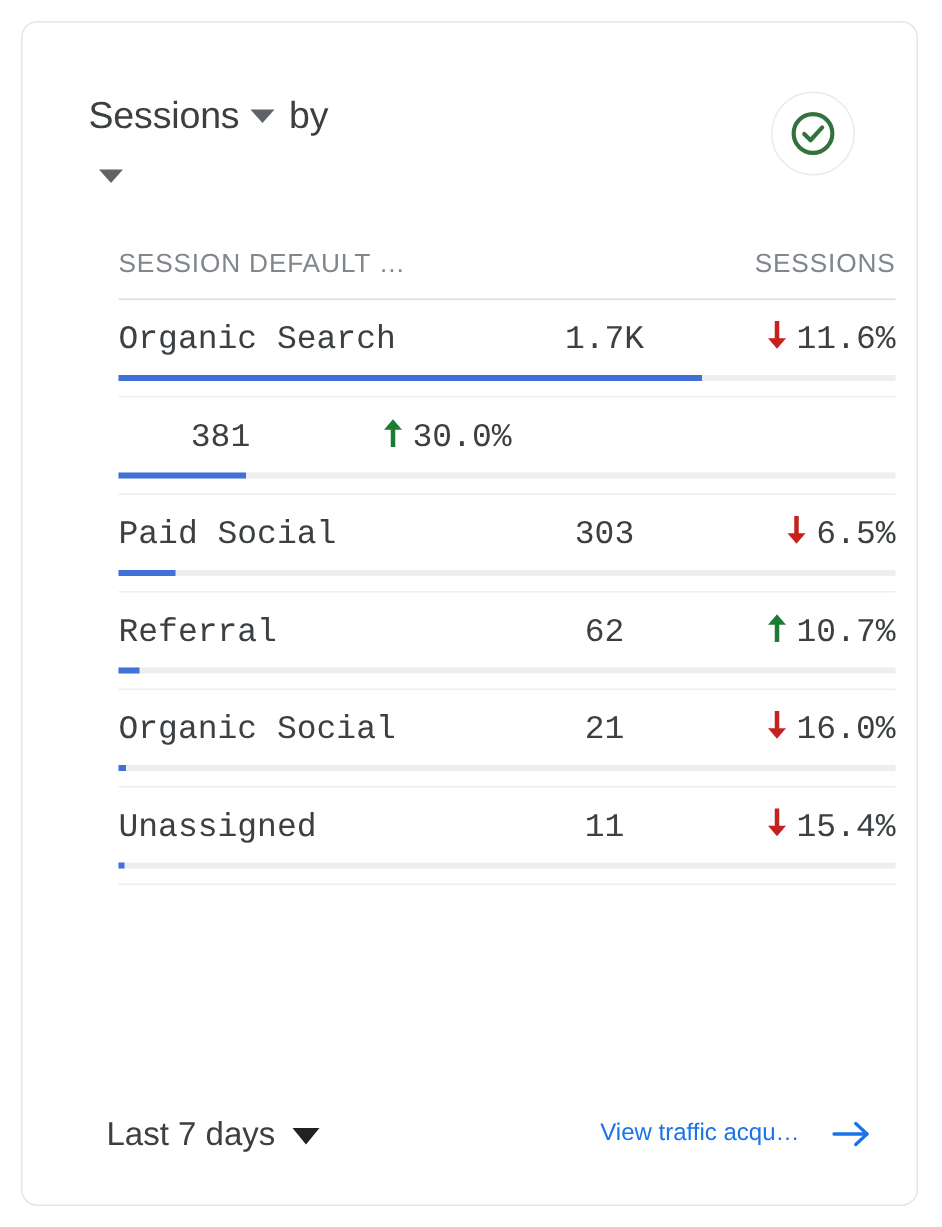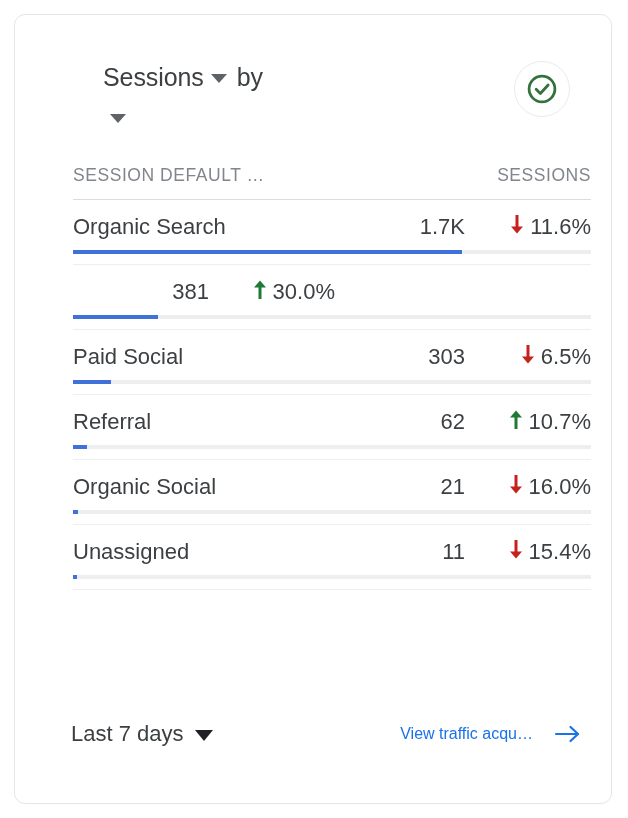--- a/index.html
+++ b/index.html
@@ -27,21 +27,20 @@
     border-radius: 11px;
     overflow: hidden;
   }
 
   
   .card-header {
     position: absolute;
     left: 44px;
     top: 42px;
     right: 28px;
-    margin-left: 44px;
   }
   .title-block {
     width: 420px;
     color: #3c4043;
     font-size: 25px;
     line-height: 40px;
     letter-spacing: -0.1px;
   }
   .title-line {
     display: block;
@@ -77,21 +76,21 @@
     border: 1px solid #e8eaed;
     box-sizing: border-box;
     display: flex;
     align-items: center;
     justify-content: center;
   }
 
   
   .table {
     position: absolute;
-    left: 58px;
+    left: 64px;
     top: 150px;
     width: 518px;
   }
   .col-head {
     display: flex;
     align-items: baseline;
     color: #80868b;
     font-size: 17.5px;
     letter-spacing: 0.55px;
     padding-bottom: 13px;
@@ -111,31 +110,32 @@
   .row {
     position: relative;
     height: 64px;
     border-bottom: 1px solid #eceef0;
   }
   .row-main {
     display: flex;
     align-items: center;
     height: 47px;
     padding-top: 3px;
+    font-family: Liberation Mono, monospace;
   }
   .row-label {
     flex: 1 1 auto;
     color: #3c4043;
     font-size: 22px;
     white-space: nowrap;
     overflow: hidden;
   }
   .row-value {
     flex: 0 0 136px;
-    text-align: right;
+    text-align: center;
     color: #3c4043;
     font-size: 22px;
     white-space: nowrap;
   }
   .row-delta {
     flex: 0 0 126px;
     text-align: right;
     color: #3c4043;
     font-size: 22px;
     white-space: nowrap;
@@ -159,21 +159,21 @@
   .bar-fill {
     height: 100%;
     background: #4071d9;
   }
 
   
   .footer {
     position: absolute;
     left: 56px;
     right: 28px;
-    bottom: 50px;
+    bottom: 28px;
     height: 38px;
     display: flex;
     align-items: center;
   }
   .date-range {
     color: #3c4043;
     font-size: 22px;
     display: flex;
     align-items: center;
     white-space: nowrap;

